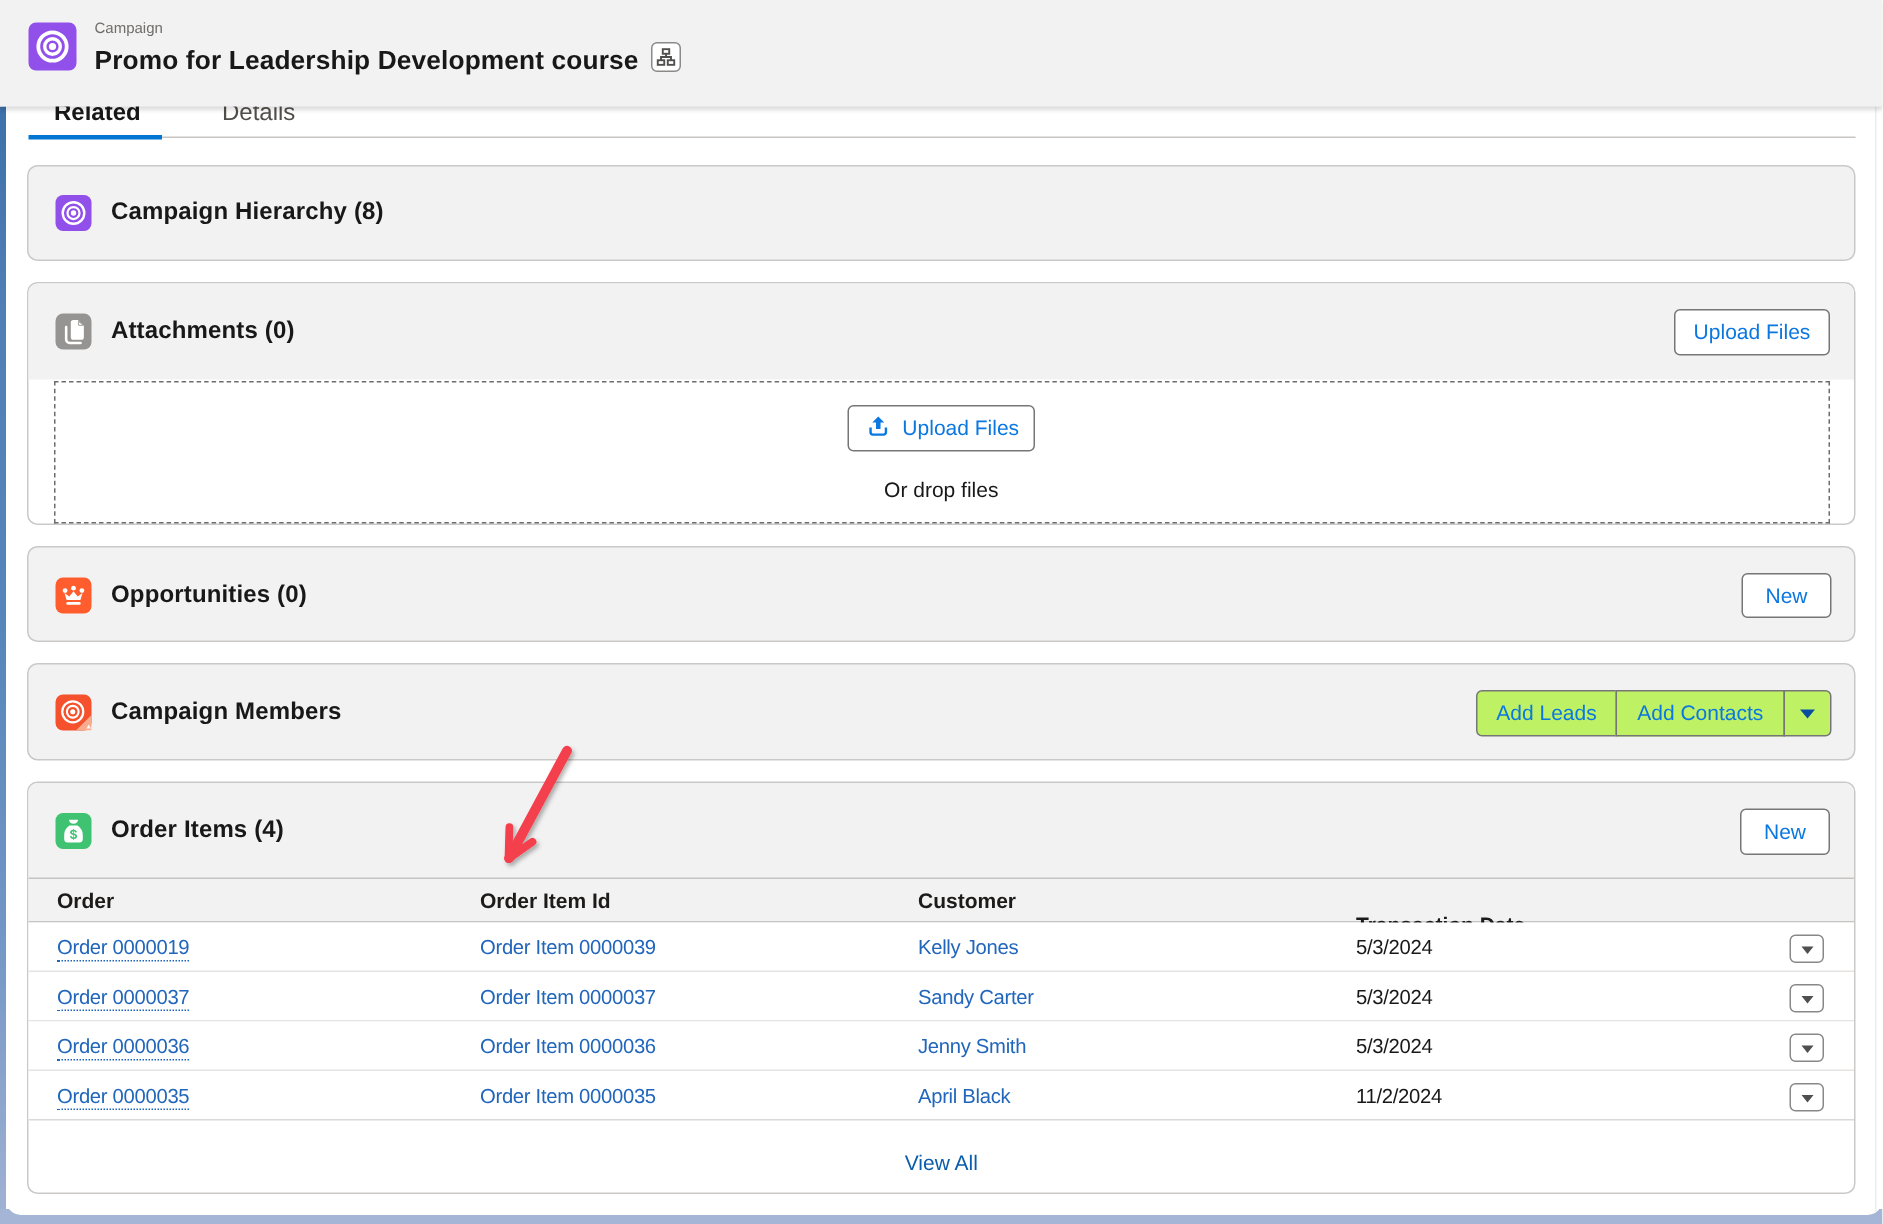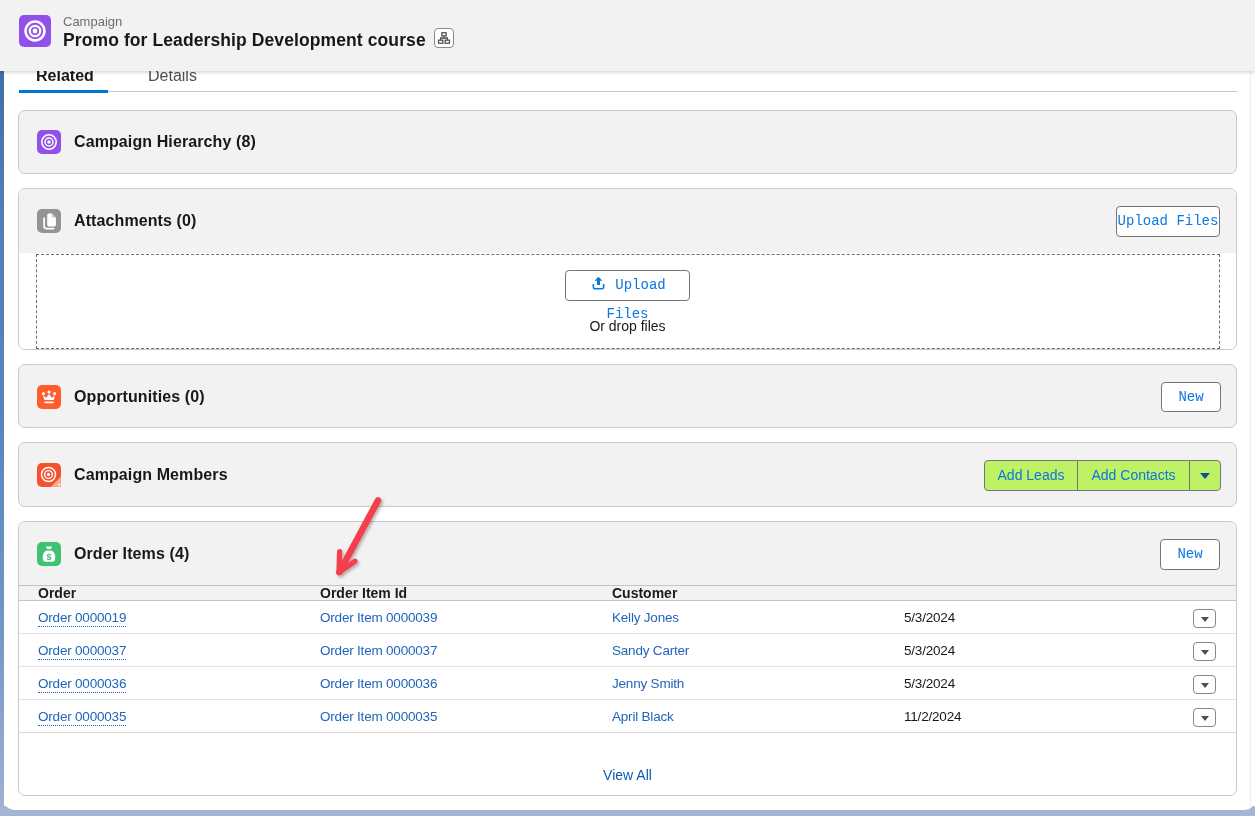--- a/index.html
+++ b/index.html
@@ -10,35 +10,35 @@
 
 
 #strip { left:0; top:71px; width:3.5px; height:745px; background:linear-gradient(180deg,#3e70a9 0%,#4f7fb5 18%,#5585ba 45%,#7397c6 75%,#93a9ce 92%,#a2b3d4 100%); }
 #band { left:0; top:806px; width:1255px; height:10px; background:#a5b5d5; }
 #panel { left:3.5px; top:71px; width:1251px; height:739px; background:#fff; border-radius:0 0 10px 10px; }
 #scrollline { left:1250px; top:71px; width:1px; height:737px; background:#ededed; }
 
 
 #topbar { left:0; top:0; width:1255px; height:71px; background:#f3f2f2; box-shadow:0 2px 3px rgba(0,0,0,0.14); z-index:20; }
 #hdricon { left:19px; top:15px; width:32px; height:32px; border-radius:5px; background:#9050e9; }
-#hdrtype { left:63px; top:14px; font-size:13px; color:#706e6b; }
+#hdrtype { left:63px; top:14px; font-size:10px; color:#706e6b; }
 #hdrtitle { left:63px; top:30px; font-size:17.5px; font-weight:bold; color:#181818; letter-spacing:0.1px; }
 #hierbtn { left:434px; top:28px; width:20px; height:20px; background:#fff; border:1px solid #8c8a88; border-radius:4px; }
 
 
 #tabRelated { left:36px; top:67px; font-size:16px; font-weight:bold; color:#181818; z-index:5; }
 #tabDetails { left:148px; top:67px; font-size:16px; color:#524e4a; z-index:5; }
 #tabline-blue { left:19px; top:90px; width:89px; height:3px; background:#0176d3; z-index:5; }
 #tabline-gray { left:108px; top:91px; width:1129px; height:1px; background:#c8c6c4; z-index:5; }
 
 
 .card { position:absolute; left:18px; width:1219px; background:#f3f2f2; border:1px solid #cbc9c7; border-radius:7px; }
 .cicon { position:absolute; left:18px; width:24px; height:24px; border-radius:5px; }
 .ctitle { position:absolute; left:55px; font-size:16px; font-weight:bold; color:#181818; letter-spacing:0.1px; }
-.btn { position:absolute; background:#fff; border:1px solid #767676; border-radius:4px; color:#0b77e0; font-size:14px; text-align:center;font-family:Liberation Mono, monospace; }
+.btn { position:absolute; background:#fff; border:1px solid #767676; border-radius:4px; color:#0b77e0; font-size:14px; text-align:center; }
 
 #card1 { top:110px; height:64px; }
 #card2 { top:188px; height:162px; background:#fff; }
 #card2head { height:64px; background:#f3f2f2; border-radius:6px 6px 0 0; }
 #card3 { top:364px; height:64px; }
 #card4 { top:442px; height:65px; }
 #card5 { top:521px; height:275px; background:#fff; }
 #card5head { height:63px; background:#f3f2f2; border-radius:6px 6px 0 0; }
 
 #dashzone { position:absolute; left:17px; top:65px; width:1184px; height:95px; border:1px dashed #6d6d6d; }
@@ -52,21 +52,21 @@
 #grp4 { position:absolute; left:965px; top:17px; height:31px; }
 .grpbtn { position:absolute; top:0; height:31px; background:#bef264; border:1px solid #767676; color:#0b77e0; font-size:14px; text-align:center; line-height:29px; }
 #grpA { left:0; width:94px; border-radius:4px 0 0 4px; }
 #grpB { left:93px; width:113px; }
 #grpC { left:205px; width:32px; border-radius:0 4px 4px 0; border-left:1px solid #767676; }
 #grpC:after { content:""; position:absolute; left:50%; top:50%; margin:-2.5px 0 0 -5px; border-left:5px solid transparent; border-right:5px solid transparent; border-top:6px solid #0a4f9e; }
 
 
 #tbl { position:absolute; left:0; top:63px; width:1217px; font-size:14px; }
 .trow { position:relative; display:flex; height:33px; align-items:center; }
-#thead-row { background:#f3f2f2; border-top:1px solid #c6c4c2; border-bottom:1px solid #c6c4c2; height:16px; font-weight:bold; color:#1c1b1a; }
+#thead-row { background:#f3f2f2; border-top:1px solid #c6c4c2; border-bottom:1px solid #c6c4c2; height:30px; font-weight:bold; color:#1c1b1a; }
 .trow.data { background:#fff; border-bottom:1px solid #e5e4e2; height:33px; font-size:13.5px; letter-spacing:-0.2px; }
 .c1 { width:282px; padding-left:19px; }
 .c2 { width:292px; padding-left:19px; }
 .c3 { width:292px; padding-left:19px; }
 .c4 { width:292px; padding-left:19px; color:#181818; }
 .c5 { width:59px; position:relative; }
 a.lnk { color:#2166bb; text-decoration:none; }
 a.dot { border-bottom:1px dotted #2166bb; padding-bottom:1px; }
 .rowbtn { position:absolute; right:20px; top:50%; margin-top:-8px; width:23px; height:19px; background:#fff; border:1px solid #888; border-radius:4px; }
 .rowbtn:after { content:""; position:absolute; left:50%; top:50%; margin:-2px 0 0 -4px; border-left:4px solid transparent; border-right:4px solid transparent; border-top:5px solid #514f4d; }

